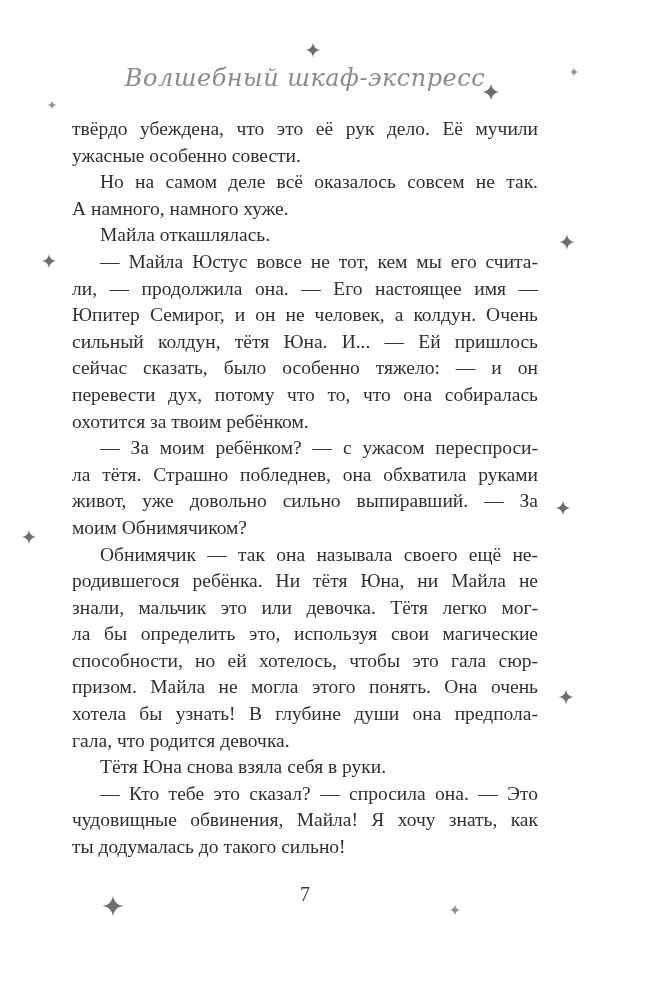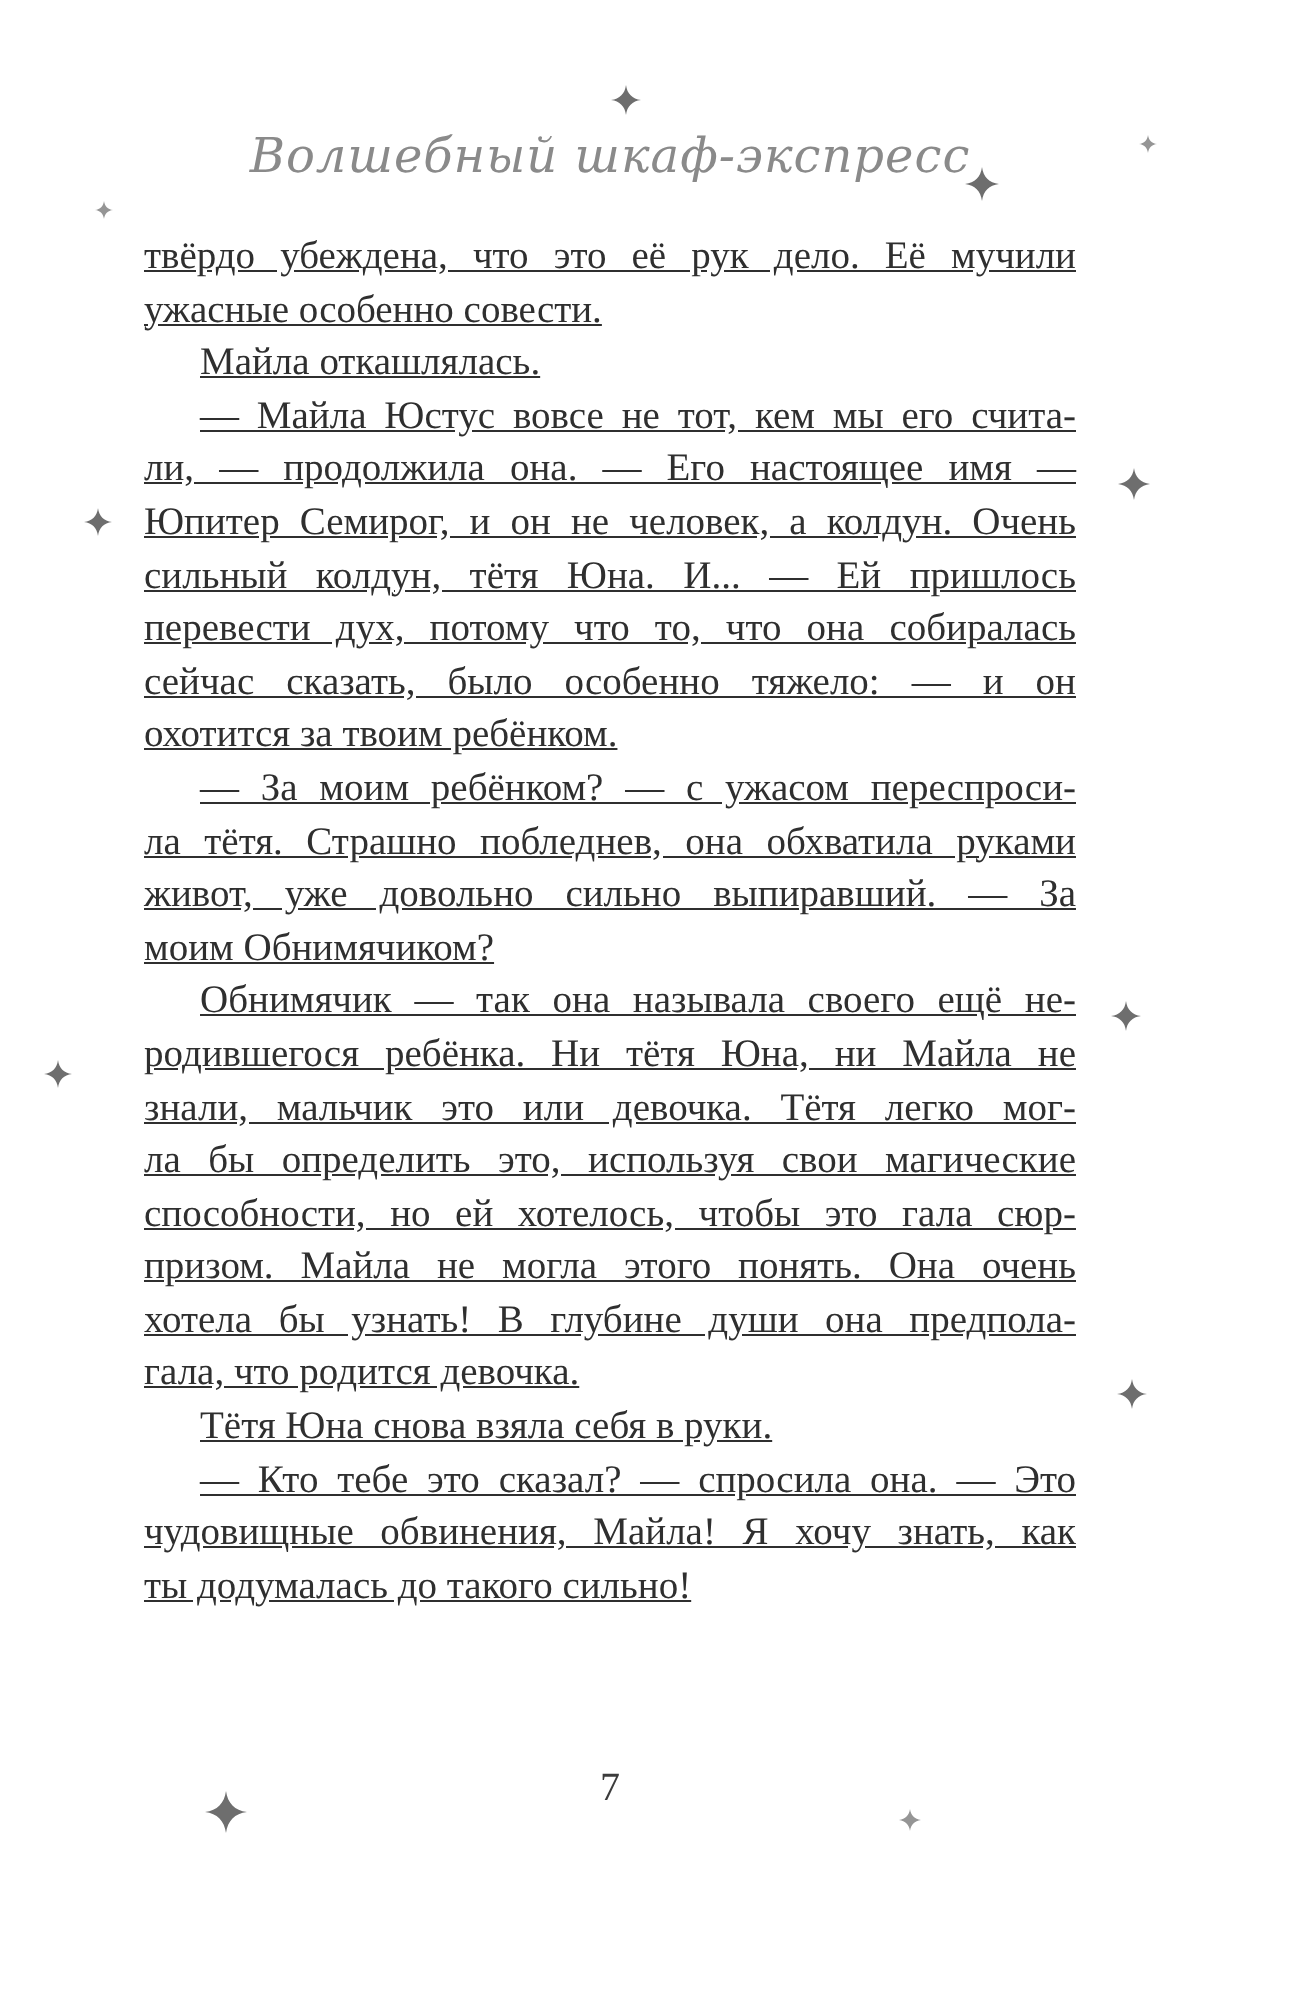--- a/index.html
+++ b/index.html
@@ -21,21 +21,21 @@
     letter-spacing:0.5px;
     color:#8a8a8a;
   }
   .body-text {
     position:absolute;
     left:72px; top:116px; width:466px;
     font-size:19.5px;
     line-height:26.6px;
     color:#2f2f2f;
   }
-  .paragraph { margin:0;text-decoration:underline; }
+  .paragraph { margin:0; }
   .line {
     text-align:justify;
     text-align-last:justify;
     white-space:normal;
   }
   .line.para-last { text-align-last:left; }
   .line.indented { text-indent:28px; }
   .page-number {
     position:absolute;
     left:72px; top:883px; width:466px;
@@ -55,29 +55,33 @@
 <div class="page">
 
   <div class="book-title">Волшебный шкаф-экспресс</div>
 
   <div class="body-text">
       <div class="paragraph">
         <div class="line">твёрдо убеждена, что это её рук дело. Её мучили</div>
         <div class="line para-last">ужасные особенно совести.</div>
       </div>
       <div class="paragraph">
+        <div class="line indented">Но на самом деле всё оказалось совсем не так.</div>
+        <div class="line para-last">А намного, намного хуже.</div>
+      </div>
+      <div class="paragraph">
         <div class="line para-last indented">Майла откашлялась.</div>
       </div>
       <div class="paragraph">
         <div class="line indented">— Майла Юстус вовсе не тот, кем мы его счита-</div>
         <div class="line">ли, — продолжила она. — Его настоящее имя —</div>
         <div class="line">Юпитер Семирог, и он не человек, а колдун. Очень</div>
         <div class="line">сильный колдун, тётя Юна. И... — Ей пришлось</div>
+        <div class="line">сейчас сказать, было особенно тяжело: — и он</div>
         <div class="line">перевести дух, потому что то, что она собиралась</div>
-        <div class="line">сейчас сказать, было особенно тяжело: — и он</div>
         <div class="line para-last">охотится за твоим ребёнком.</div>
       </div>
       <div class="paragraph">
         <div class="line indented">— За моим ребёнком? — с ужасом переспроси-</div>
         <div class="line">ла тётя. Страшно побледнев, она обхватила руками</div>
         <div class="line">живот, уже довольно сильно выпиравший. — За</div>
         <div class="line para-last">моим Обнимячиком?</div>
       </div>
       <div class="paragraph">
         <div class="line indented">Обнимячик — так она называла своего ещё не-</div>

